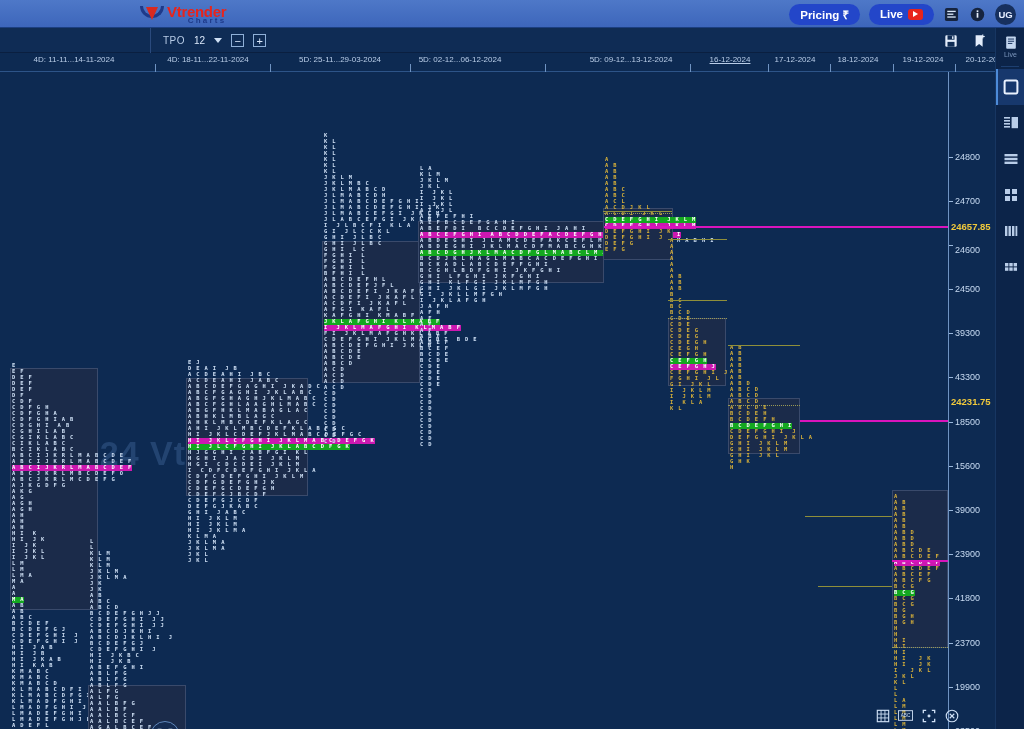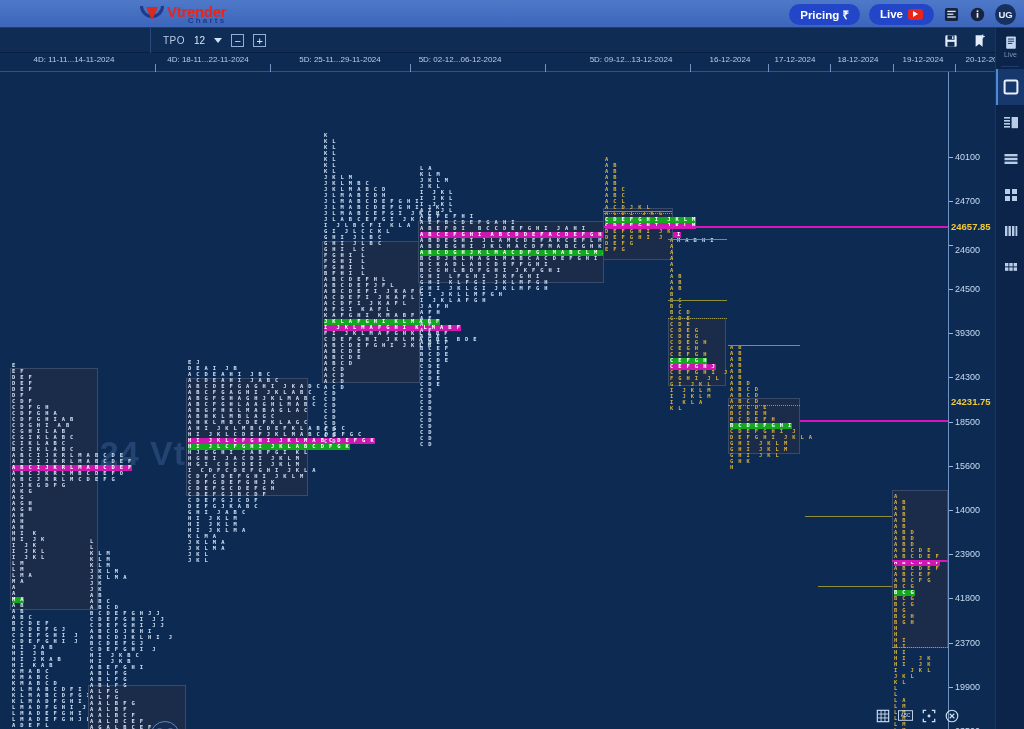--- a/index.html
+++ b/index.html
@@ -273,24 +273,24 @@
           <rect x="6.3" y="8.4" width="3.4" height="3.4" fill="#b9cde8"></rect>
           <rect x="10.6" y="8.4" width="3.4" height="3.4" fill="#b9cde8"></rect>
         </svg>
     </div>
   </div>
 
   <div class="chart">
     <div class="dateaxis">
         <div class="dtick" style="left: 74px;">4D: 11-11...14-11-2024</div>
         <div class="dtick" style="left: 208px;">4D: 18-11...22-11-2024</div>
-        <div class="dtick" style="left: 340px;">5D: 25-11...29-11-2024</div>
+        <div class="dtick" style="left: 340px;">5D: 25-11...29-03-2024</div>
         <div class="dtick" style="left: 460px;">5D: 02-12...06-12-2024</div>
         <div class="dtick" style="left: 631px;">5D: 09-12...13-12-2024</div>
-        <div class="dtick" style="left: 730px;">16-12-2024</div>
+        <div class="dtick" style="left: 730px; text-decoration: underline;">16-12-2024</div>
         <div class="dtick" style="left: 795px;">17-12-2024</div>
         <div class="dtick" style="left: 858px;">18-12-2024</div>
         <div class="dtick" style="left: 923px;">19-12-2024</div>
         <div class="dtick" style="left: 986px;">20-12-2024</div>
         <div class="dsep" style="left: 155px;"></div>
         <div class="dsep" style="left: 270px;"></div>
         <div class="dsep" style="left: 410px;"></div>
         <div class="dsep" style="left: 545px;"></div>
         <div class="dsep" style="left: 690px;"></div>
         <div class="dsep" style="left: 768px;"></div>
@@ -650,37 +650,37 @@
         <div class="hline olive" style="left: 728px; width: 72px; top: 273px;"></div>
         <div class="hline olive" style="left: 805px; width: 87px; top: 444px;"></div>
         <div class="hline olive" style="left: 818px; width: 74px; top: 514px;"></div>
         <div class="hline dotted" style="left: 604px; width: 68px; top: 141px;"></div>
         <div class="hline dotted" style="left: 668px; width: 59px; top: 246px;"></div>
         <div class="hline dotted" style="left: 728px; width: 72px; top: 333px;"></div>
         <div class="hline dotted" style="left: 892px; width: 56px; top: 575px;"></div>
       </div>
     <div class="priceaxis">
         <div class="ptickmark" style="top: 84.5106px;"></div>
-        <div class="ptick" style="top: 84.5106px;">40100</div>
+        <div class="ptick" style="top: 84.5106px;">24800</div>
         <div class="ptickmark" style="top: 128.695px;"></div>
         <div class="ptick" style="top: 128.695px;">24700</div>
         <div class="ptickmark" style="top: 172.879px;"></div>
         <div class="ptick" style="top: 178px;">24600</div>
         <div class="ptickmark" style="top: 217.064px;"></div>
         <div class="ptick" style="top: 217.064px;">24500</div>
         <div class="ptickmark" style="top: 261.248px;"></div>
         <div class="ptick" style="top: 261.248px;">39300</div>
         <div class="ptickmark" style="top: 305.433px;"></div>
-        <div class="ptick" style="top: 305.433px;">24300</div>
+        <div class="ptick" style="top: 305.433px;">43300</div>
         <div class="ptickmark" style="top: 349.617px;"></div>
         <div class="ptick" style="top: 349.617px;">18500</div>
         <div class="ptickmark" style="top: 393.801px;"></div>
         <div class="ptick" style="top: 393.801px;">15600</div>
         <div class="ptickmark" style="top: 437.986px;"></div>
-        <div class="ptick" style="top: 437.986px;">14000</div>
+        <div class="ptick" style="top: 437.986px;">39000</div>
         <div class="ptickmark" style="top: 482.17px;"></div>
         <div class="ptick" style="top: 482.17px;">23900</div>
         <div class="ptickmark" style="top: 526.355px;"></div>
         <div class="ptick" style="top: 526.355px;">41800</div>
         <div class="ptickmark" style="top: 570.539px;"></div>
         <div class="ptick" style="top: 570.539px;">23700</div>
         <div class="ptickmark" style="top: 614.723px;"></div>
         <div class="ptick" style="top: 614.723px;">19900</div>
         <div class="ptick" style="top: 658.908px;">23500</div>
         <div class="plabel" style="top: 154px; color: rgb(240, 201, 60);">24657.85</div>

